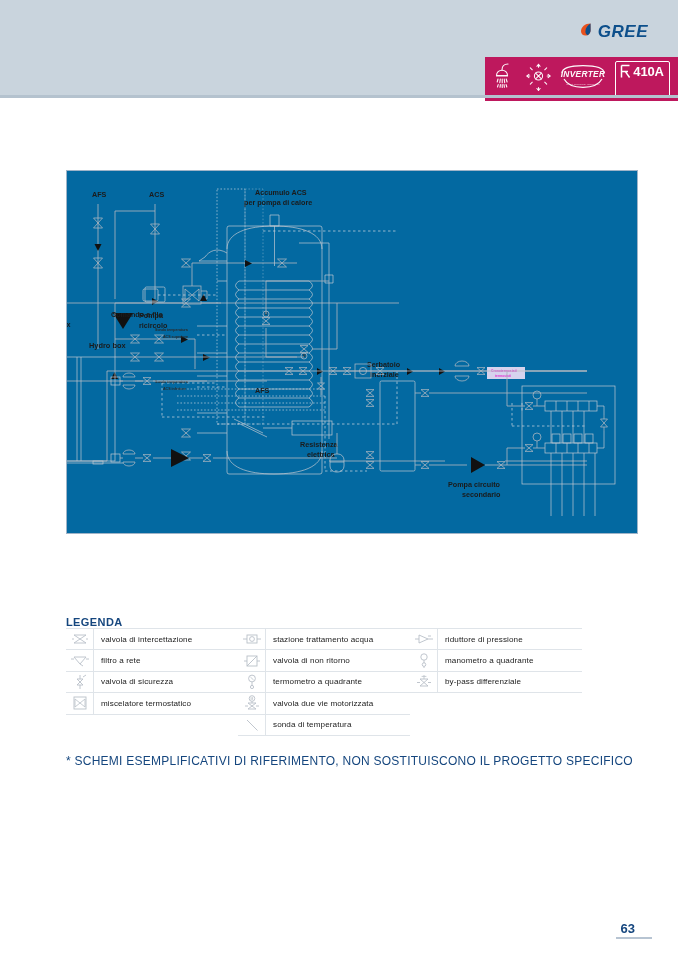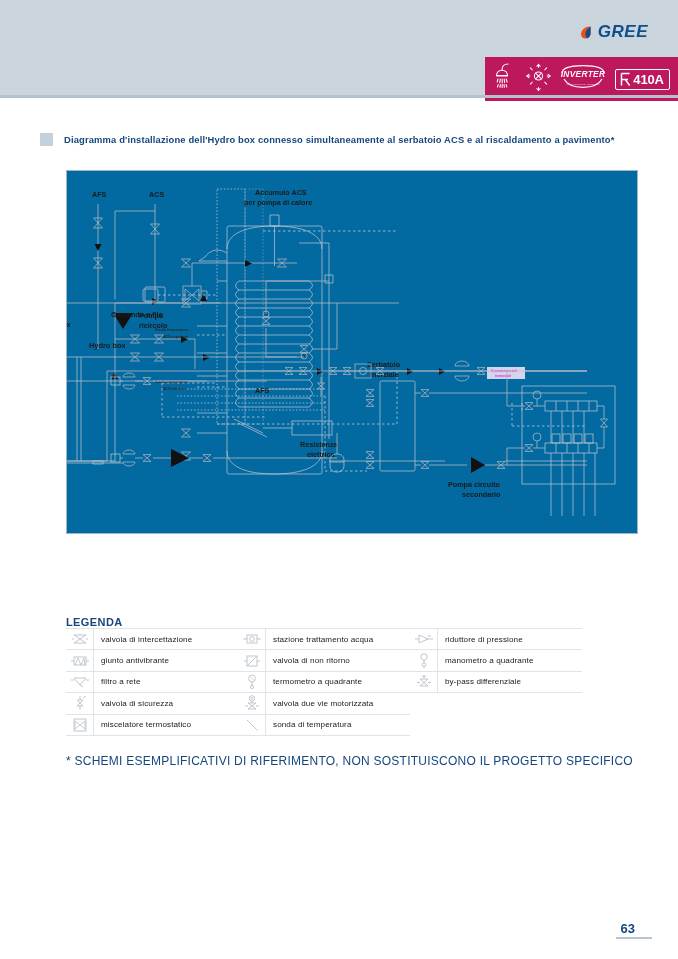--- a/index.html
+++ b/index.html
@@ -15,37 +15,37 @@
   .header-band{
     position:absolute;left:0;top:0;width:678px;height:98px;
     background:#c9d4dd;
   }
   .header-band::after{
     content:"";position:absolute;left:0;bottom:0;width:100%;height:3px;
     background:#b4c2ce;
   }
   .logo{
     position:absolute;right:30px;top:22px;
-    display:flex;align-items:center;gap:4px;
+    display:flex;gap:4px;
   }
   .logo-mark{width:15px;height:15px;position:relative;}
   .logo-text{
     font-family:"Liberation Sans", sans-serif;
     font-weight:bold;font-style:italic;font-size:17px;
     color:#0d4f8b;letter-spacing:0.5px;
   }
   .badge-bar{
     position:absolute;right:0;top:57px;width:193px;height:44px;
     background:#be185d;display:flex;align-items:center;
     justify-content:center;gap:9px;
   }
   .badge-icon{opacity:.97;}
   .r410{
     border:1.4px solid #fff;border-radius:2px;
-    padding:2px 5px 2px 4px;display:flex;align-items:center;gap:1px;
+    padding:2px 5px 18px 4px;display:flex;align-items:center;gap:1px;
     color:#fff;font-size:13px;font-weight:bold;letter-spacing:-.2px;
   }
 
   
   .title-row{
     position:absolute;left:40px;top:131px;width:600px;
     display:flex;gap:11px;align-items:flex-start;
   }
   .title-bullet{
     width:13px;height:13px;background:#c3d1dd;flex:0 0 auto;margin-top:2px;
@@ -164,24 +164,20 @@
       <span class="r410">
         <svg width="11" height="15" viewBox="0 0 11 15" style="margin-right:1px">
           <path d="M1.5 1.5 H9.5 M1.5 1.5 V13.5 M1.5 7.4 H8
                    M5.2 7.4 L9.6 13.5" fill="none" stroke="#fff" stroke-width="1.5"></path>
         </svg>
         <span>410A</span>
       </span>
     </div>
   </div>
 
-  <div class="title-row">
-    <span class="title-bullet"></span>
-    <span class="title-text">Diagramma d'installazione dell'Hydro box connesso simultaneamente al serbatoio ACS e al riscaldamento a pavimento*</span>
-  </div>
 
   <div class="diagram-frame">
     <svg class="diagram-svg" viewBox="0 0 570 362">
       <defs>
         <style>
           .ln{stroke:#aab3bd;stroke-width:.85;fill:none}
           .ln2{stroke:#c2c9d1;stroke-width:.7;fill:none}
           .lnd{stroke:#d2d8df;stroke-width:.7;fill:none;stroke-dasharray:2.5 2.5}
           .lnd2{stroke:#dfe4ea;stroke-width:.6;fill:none;stroke-dasharray:1.6 1.8}
           .vs{stroke:#b0b8c1;stroke-width:.75;fill:none}
@@ -551,30 +547,20 @@
           <svg width="18" height="12" viewBox="0 0 18 12">
               <path d="M3 2 L15 2 L3 10 L15 10 Z" fill="none" stroke="#b9c0c8" stroke-width=".9"></path>
               <path d="M1 6 H3 M15 6 H17" stroke="#b9c0c8" stroke-width=".9"></path>
             </svg>
         </span>
         <span class="legend-lbl">valvola di intercettazione</span>
       </div>
       <div class="legend-row">
         <span class="legend-ico">
           <svg width="18" height="12" viewBox="0 0 18 12">
-              <rect x="3" y="2" width="12" height="8" fill="none" stroke="#b9c0c8" stroke-width=".9"></rect>
-              <path d="M4 10 L7 3 L10 10 L13 3 L14 10" fill="none" stroke="#b9c0c8" stroke-width=".8"></path>
-              <path d="M0 6 H3 M15 6 H18" stroke="#b9c0c8" stroke-width=".9"></path>
-            </svg>
-        </span>
-        <span class="legend-lbl">giunto antivibrante</span>
-      </div>
-      <div class="legend-row">
-        <span class="legend-ico">
-          <svg width="18" height="12" viewBox="0 0 18 12">
               <path d="M3 2 L15 2 L9 9 Z" fill="none" stroke="#b9c0c8" stroke-width=".9"></path>
               <path d="M0 4 H3 M15 4 H18 M9 9 L12 11" stroke="#b9c0c8" stroke-width=".9"></path>
             </svg>
         </span>
         <span class="legend-lbl">filtro a rete</span>
       </div>
       <div class="legend-row">
         <span class="legend-ico">
           <svg width="16" height="16" viewBox="0 0 16 16">
               <path d="M8 1 V5 M5 5 L11 5 L5 11 L11 11 Z M8 11 V15 M11 3 L14 1" fill="none" stroke="#b9c0c8" stroke-width=".9"></path>

